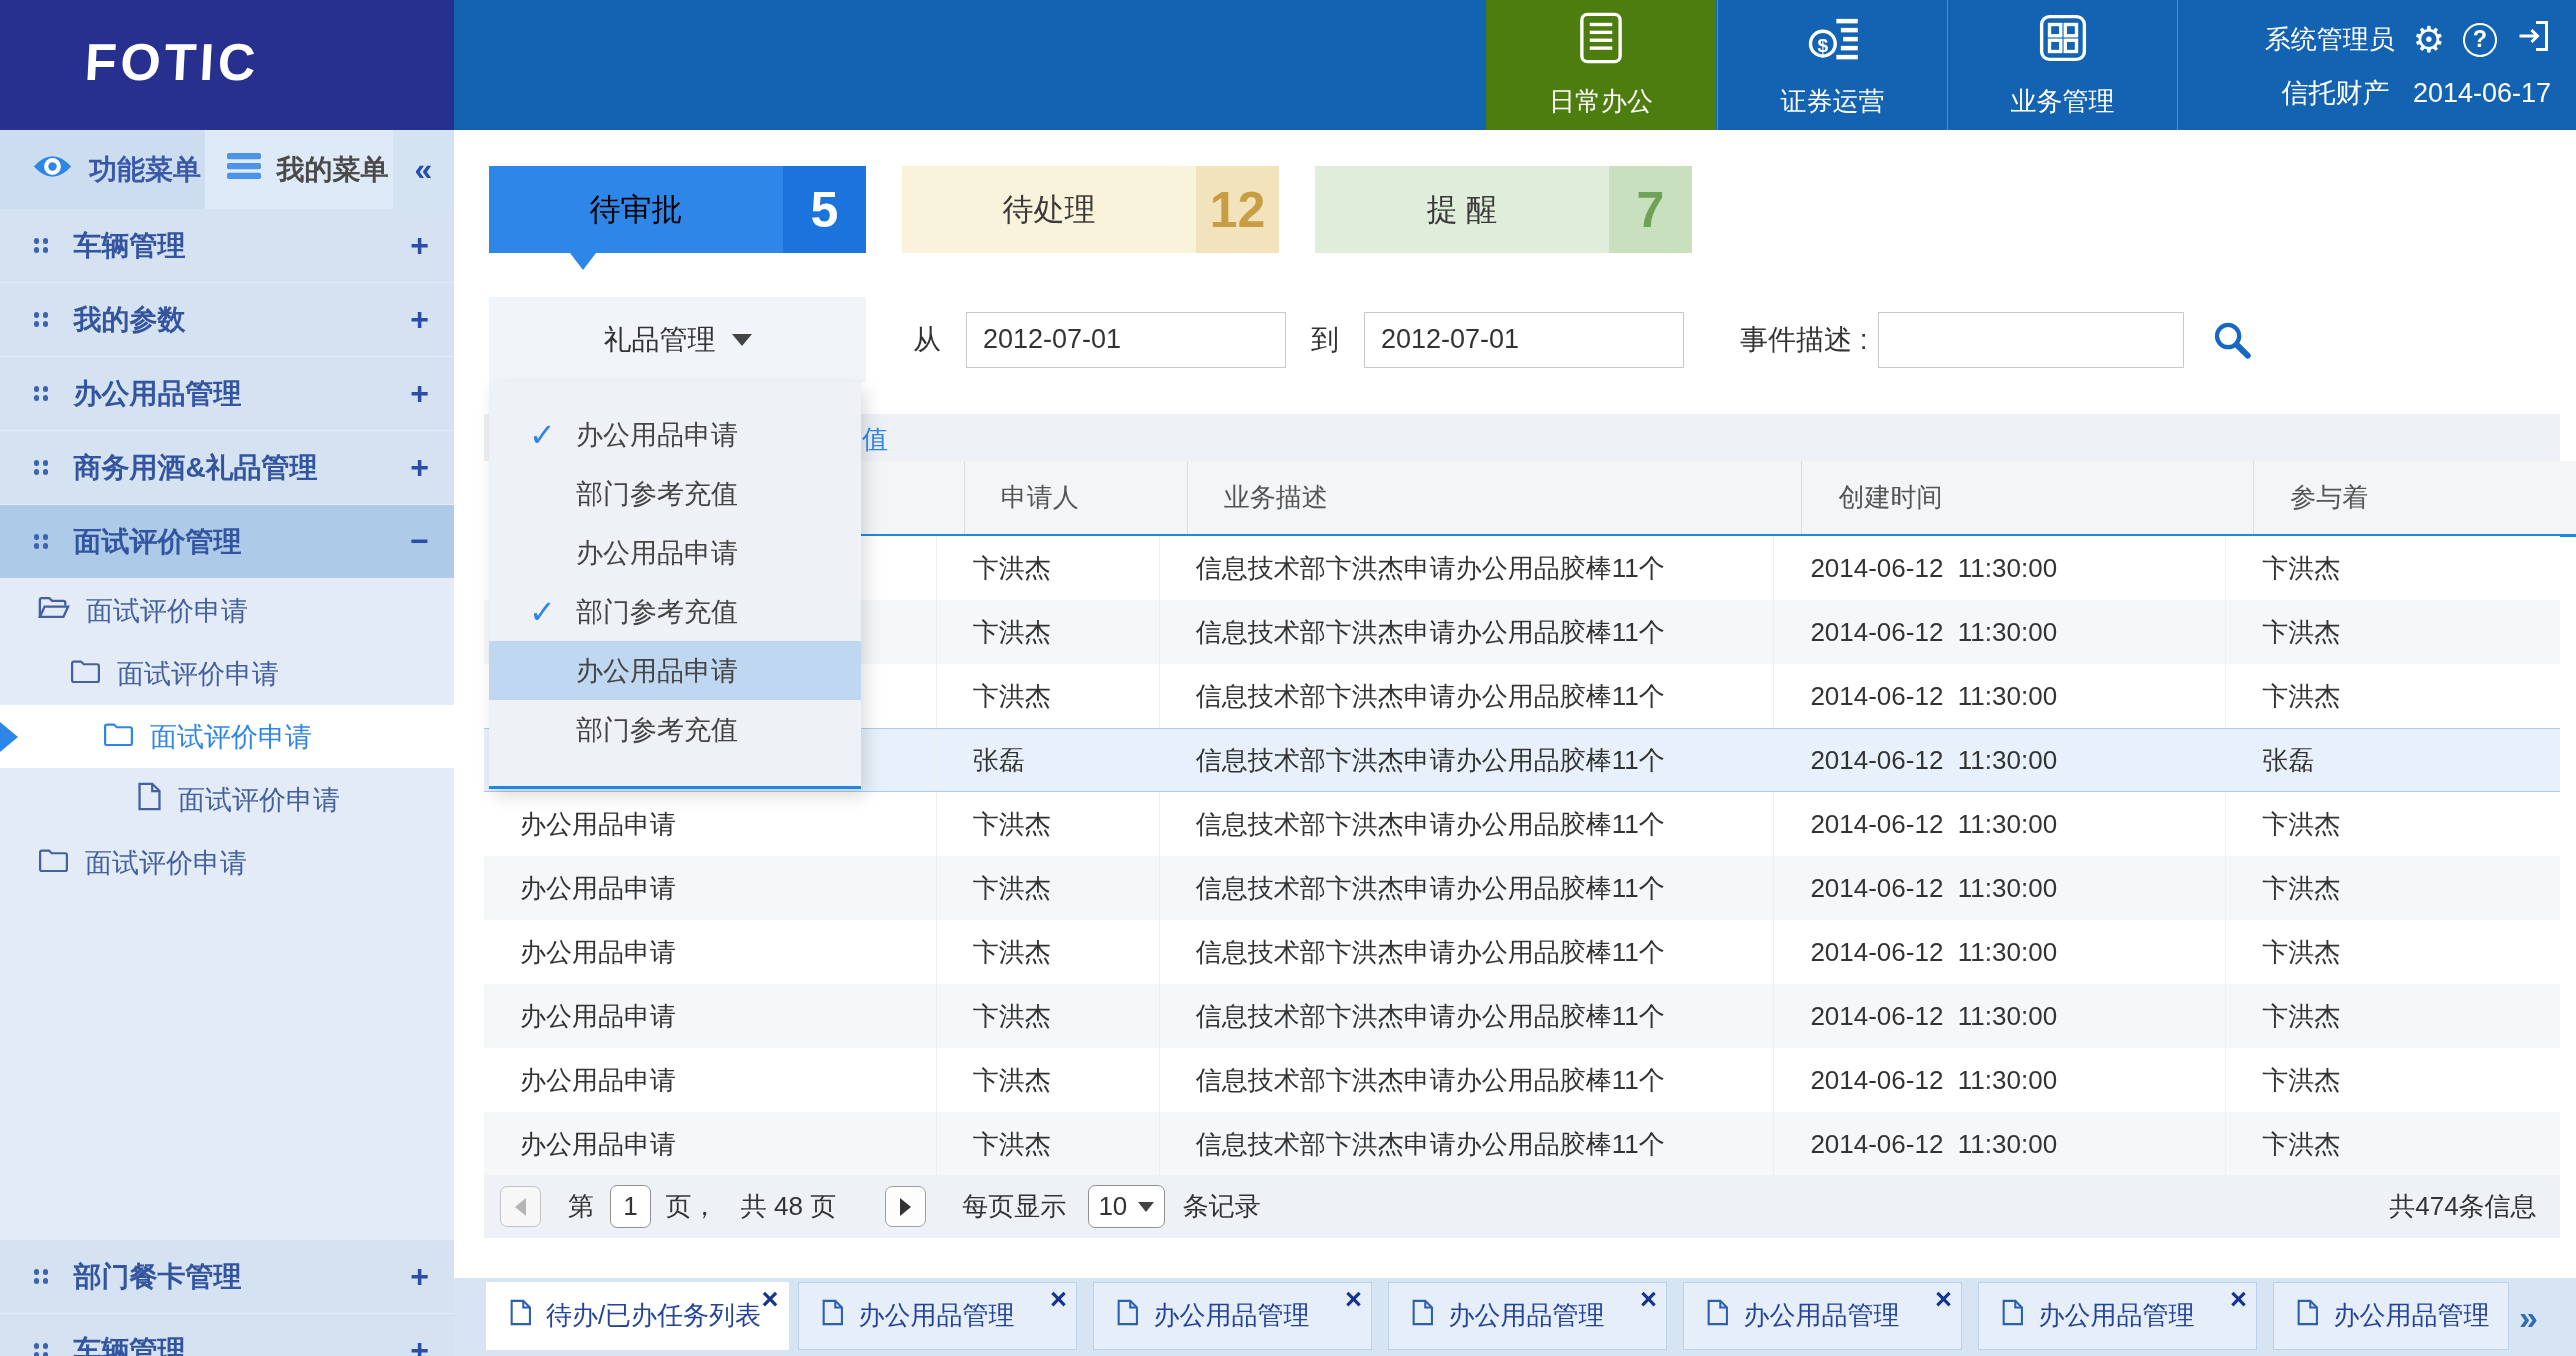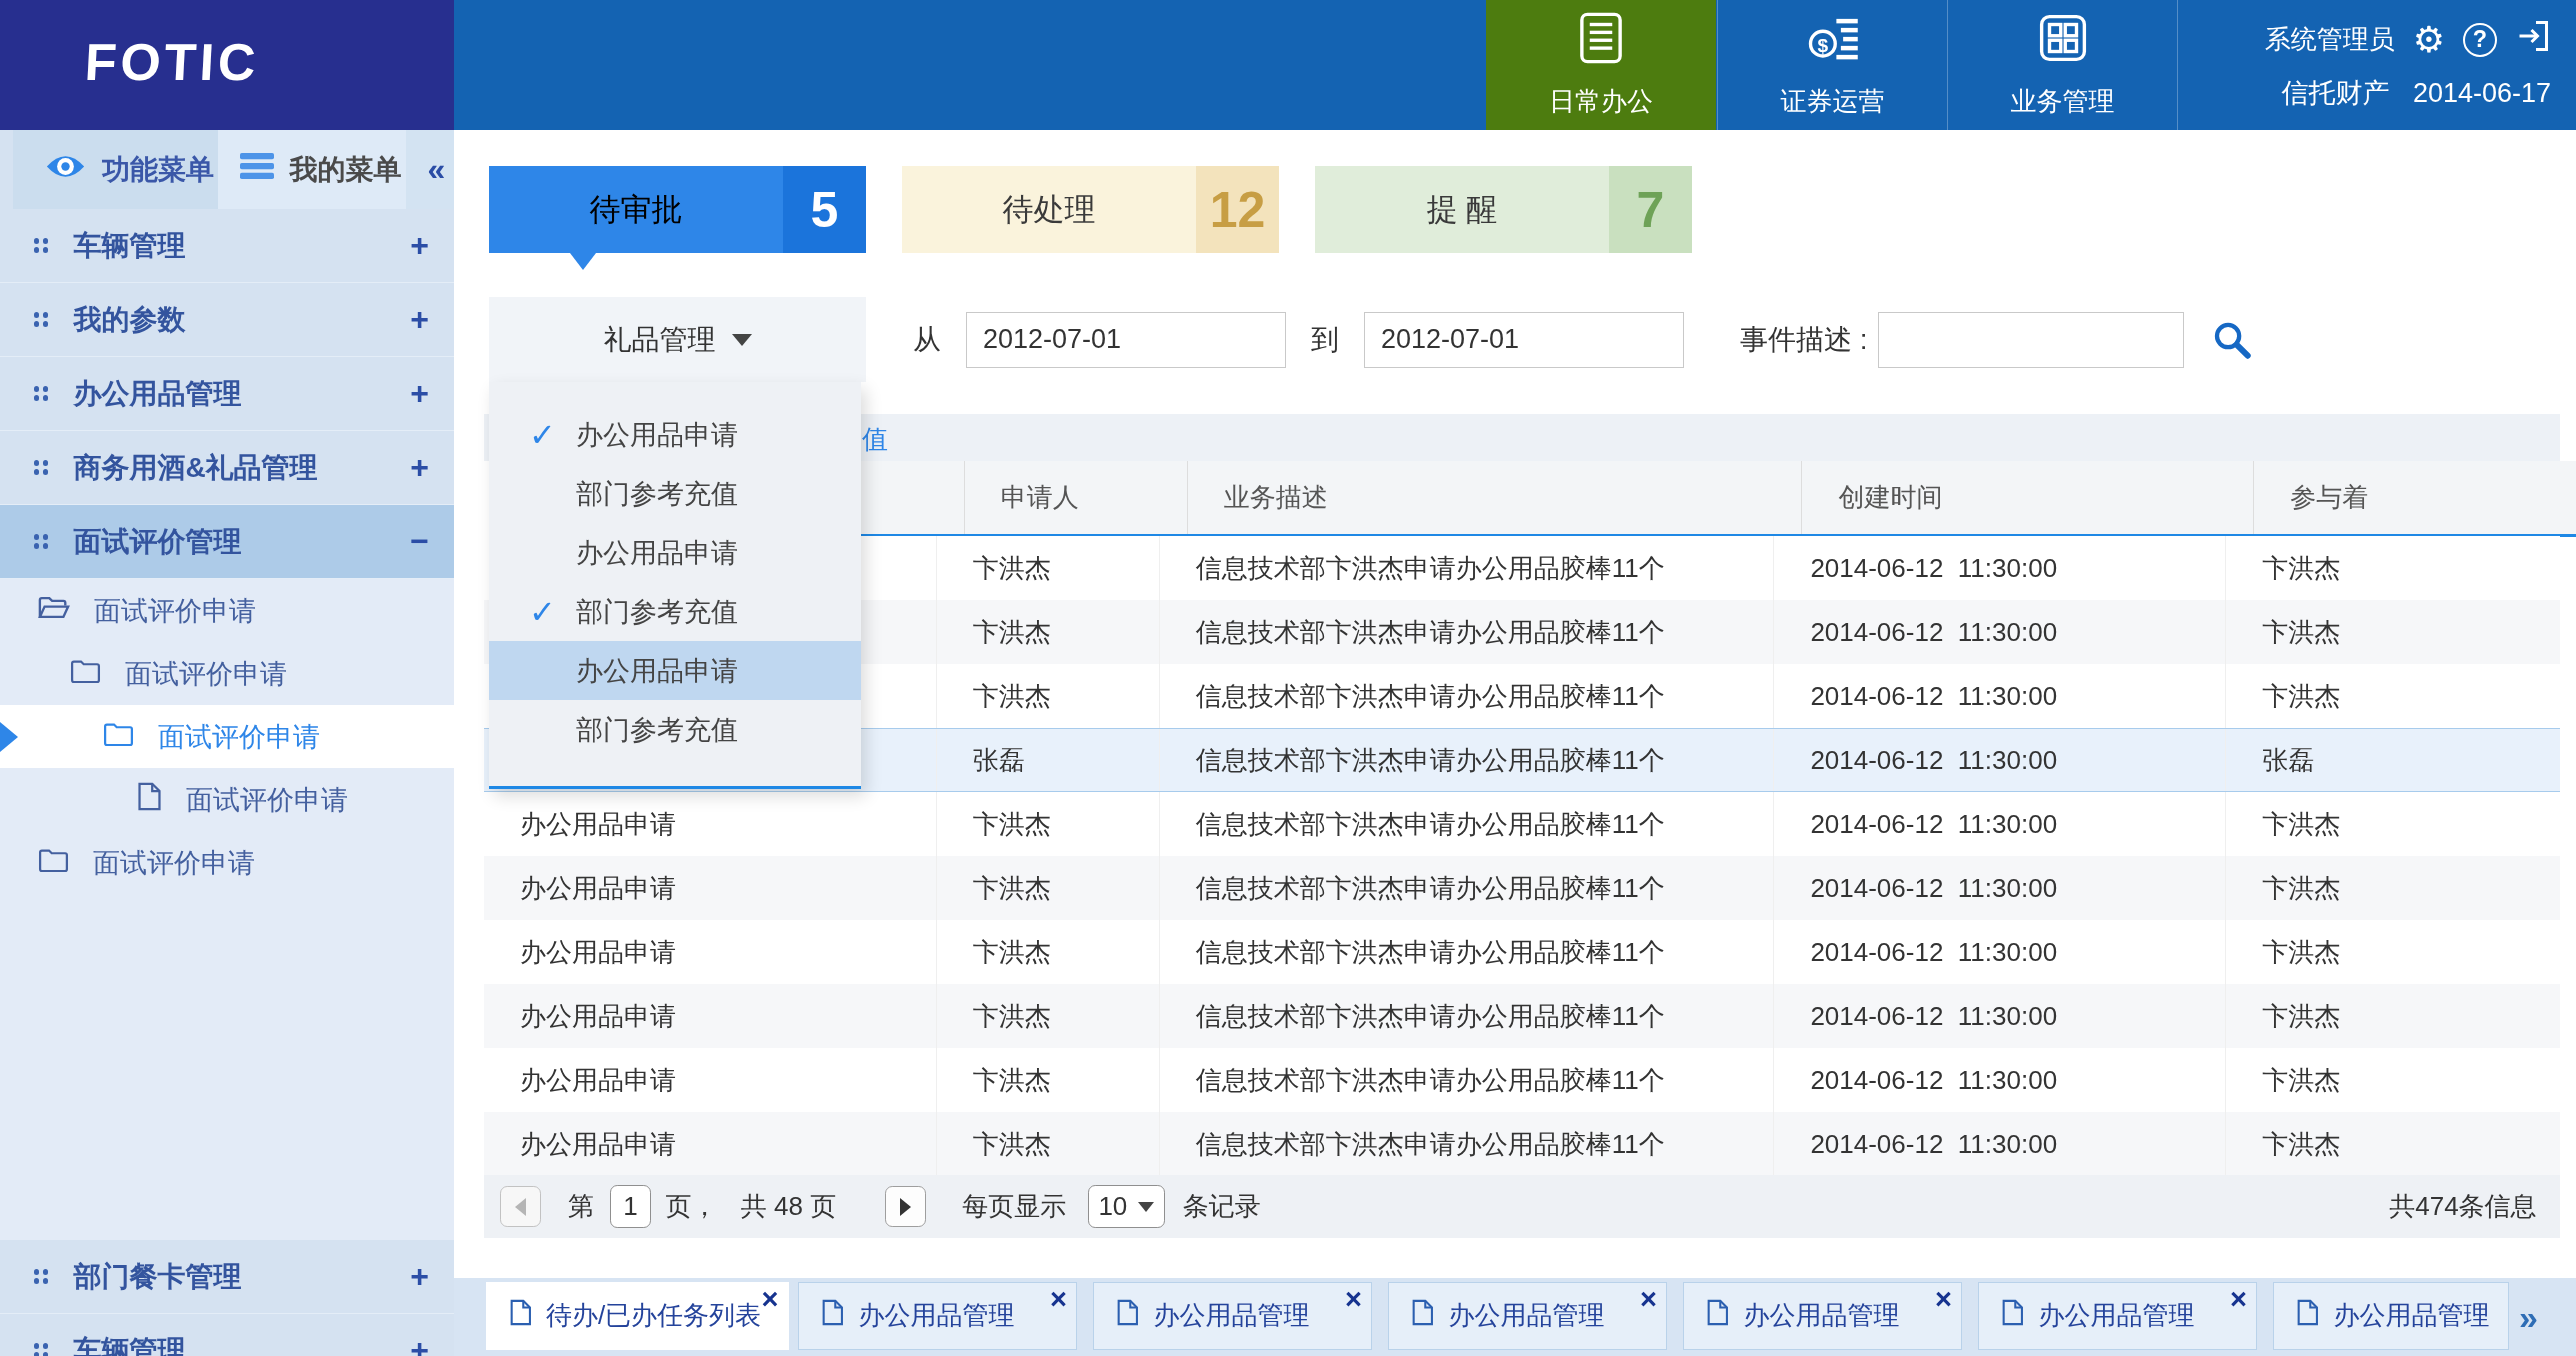--- a/index.html
+++ b/index.html
@@ -20,38 +20,38 @@
     border-left:0.9px solid rgba(255,255,255,0.28); }
   .urow { display:flex; justify-content:flex-end; align-items:center; gap:18px; padding-right:25px; }
   .urow1 { margin-top:18px; font-size:26px; }
   .urow2 { margin-top:14.4px; font-size:27px; gap:23.4px; }
   .gear { font-size:36px; line-height:36px; }
   .help { width:34px; height:34px; border:2.7px solid #fff; border-radius:50%; font-size:23.4px;
     display:flex; align-items:center; justify-content:center; font-weight:bold; }
 
   
   #sidebar { position:absolute; left:0; top:130px; width:454px; height:1226px; background:#D5E2F1; overflow:hidden; }
-  #sb-tabs { position:relative; height:79px; background:#CBDDEE;margin-left:13px; }
+  #sb-tabs { position:relative; height:79px; background:#CBDDEE; }
   .sb-tab { position:absolute; top:0; height:79px; display:flex; align-items:center; gap:16px;
     font-size:28px; font-weight:bold; cursor:pointer; }
   #sb-tab-fn { left:0; width:205px; padding-left:32px; color:#3A57A8; }
   #sb-tab-my { left:205px; width:188px; background:#DEEAF7; padding-left:21.6px; color:#4A4A4A; }
   #sb-collapse { position:absolute; left:393px; top:0; width:61px; height:79px; background:#D3E3F2;
     display:flex; align-items:center; justify-content:center; font-size:32px; font-weight:bold; color:#2B4DA6; cursor:pointer; }
   .sb-item { position:relative; height:74px; display:flex; align-items:center;
     border-bottom:0.9px solid #E4EDF7; cursor:pointer; }
   .sb-item .dots { position:relative; width:14.4px; height:14.4px; margin:0 25px 0 34px; }
   .sb-item .dots::before { content:""; position:absolute; left:0; top:0; width:5.4px; height:5.4px;
     border-radius:50%; background:#3A63B0;
     box-shadow:9px 0 0 #3A63B0, 0 9px 0 #3A63B0, 9px 9px 0 #3A63B0; }
   .sb-label { font-size:28px; font-weight:bold; color:#33549E; }
   .sb-exp { position:absolute; right:25px; font-size:32px; font-weight:bold; color:#2B4DA6; }
   .sb-item.active { background:#ADCBE8; }
   #sb-tree { background:#E3EBF7; height:661px; }
-  .tree-item { position:relative; height:63px; display:flex; align-items:center; gap:24px;
+  .tree-item { position:relative; height:63px; display:flex; align-items:center; gap:16px;
     font-size:27px; color:#44609F; cursor:pointer; }
   .tree-item svg { flex:0 0 auto; }
   .lvl1 { padding-left:38px; } .lvl2 { padding-left:70px; }
   .lvl3 { padding-left:103px; } .lvl4 { padding-left:137px; }
   .tree-item.sel { background:#fff; color:#2E86E8; }
   .tree-item.sel::before { content:""; position:absolute; left:0; top:50%; transform:translateY(-50%);
     border-top:15.3px solid transparent; border-bottom:15.3px solid transparent; border-left:18px solid #2E86E8; }
 
   
   .card { position:absolute; top:166px; width:377px; height:87px; cursor:pointer; }

